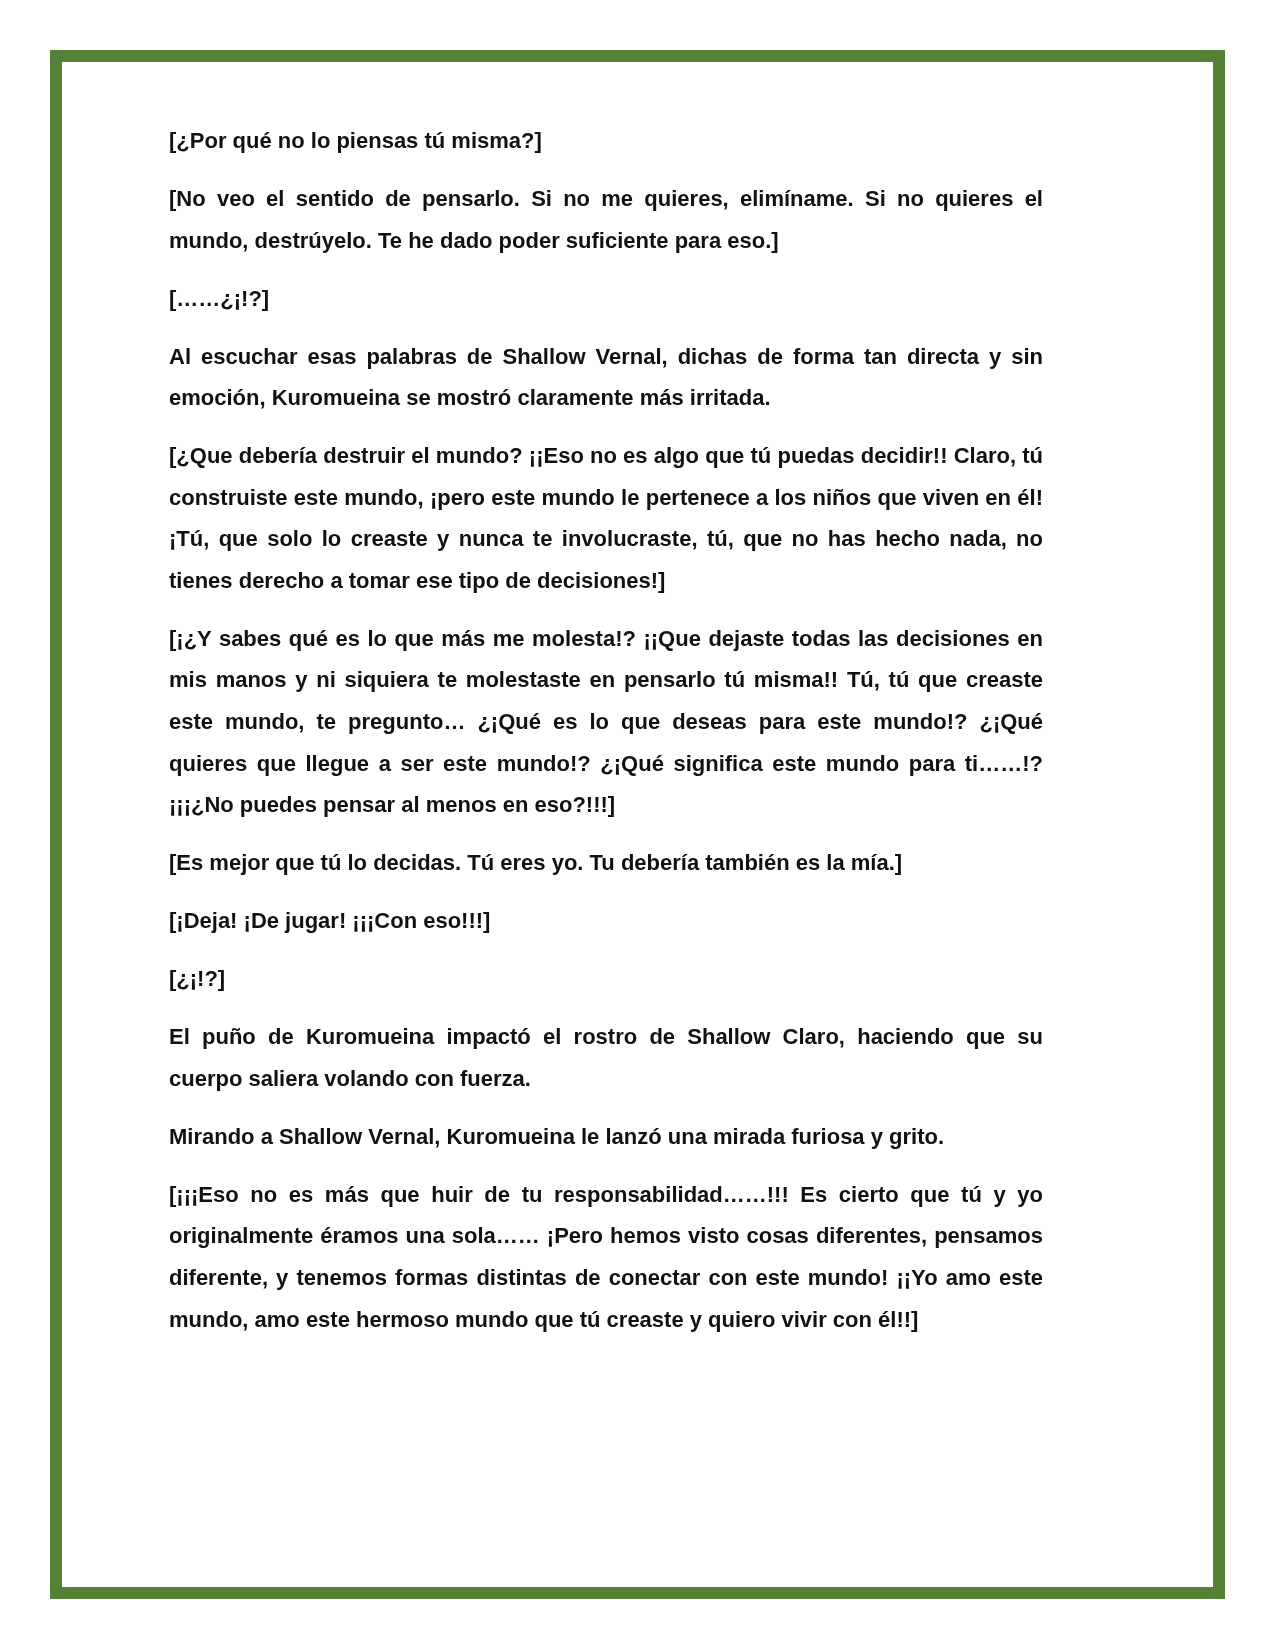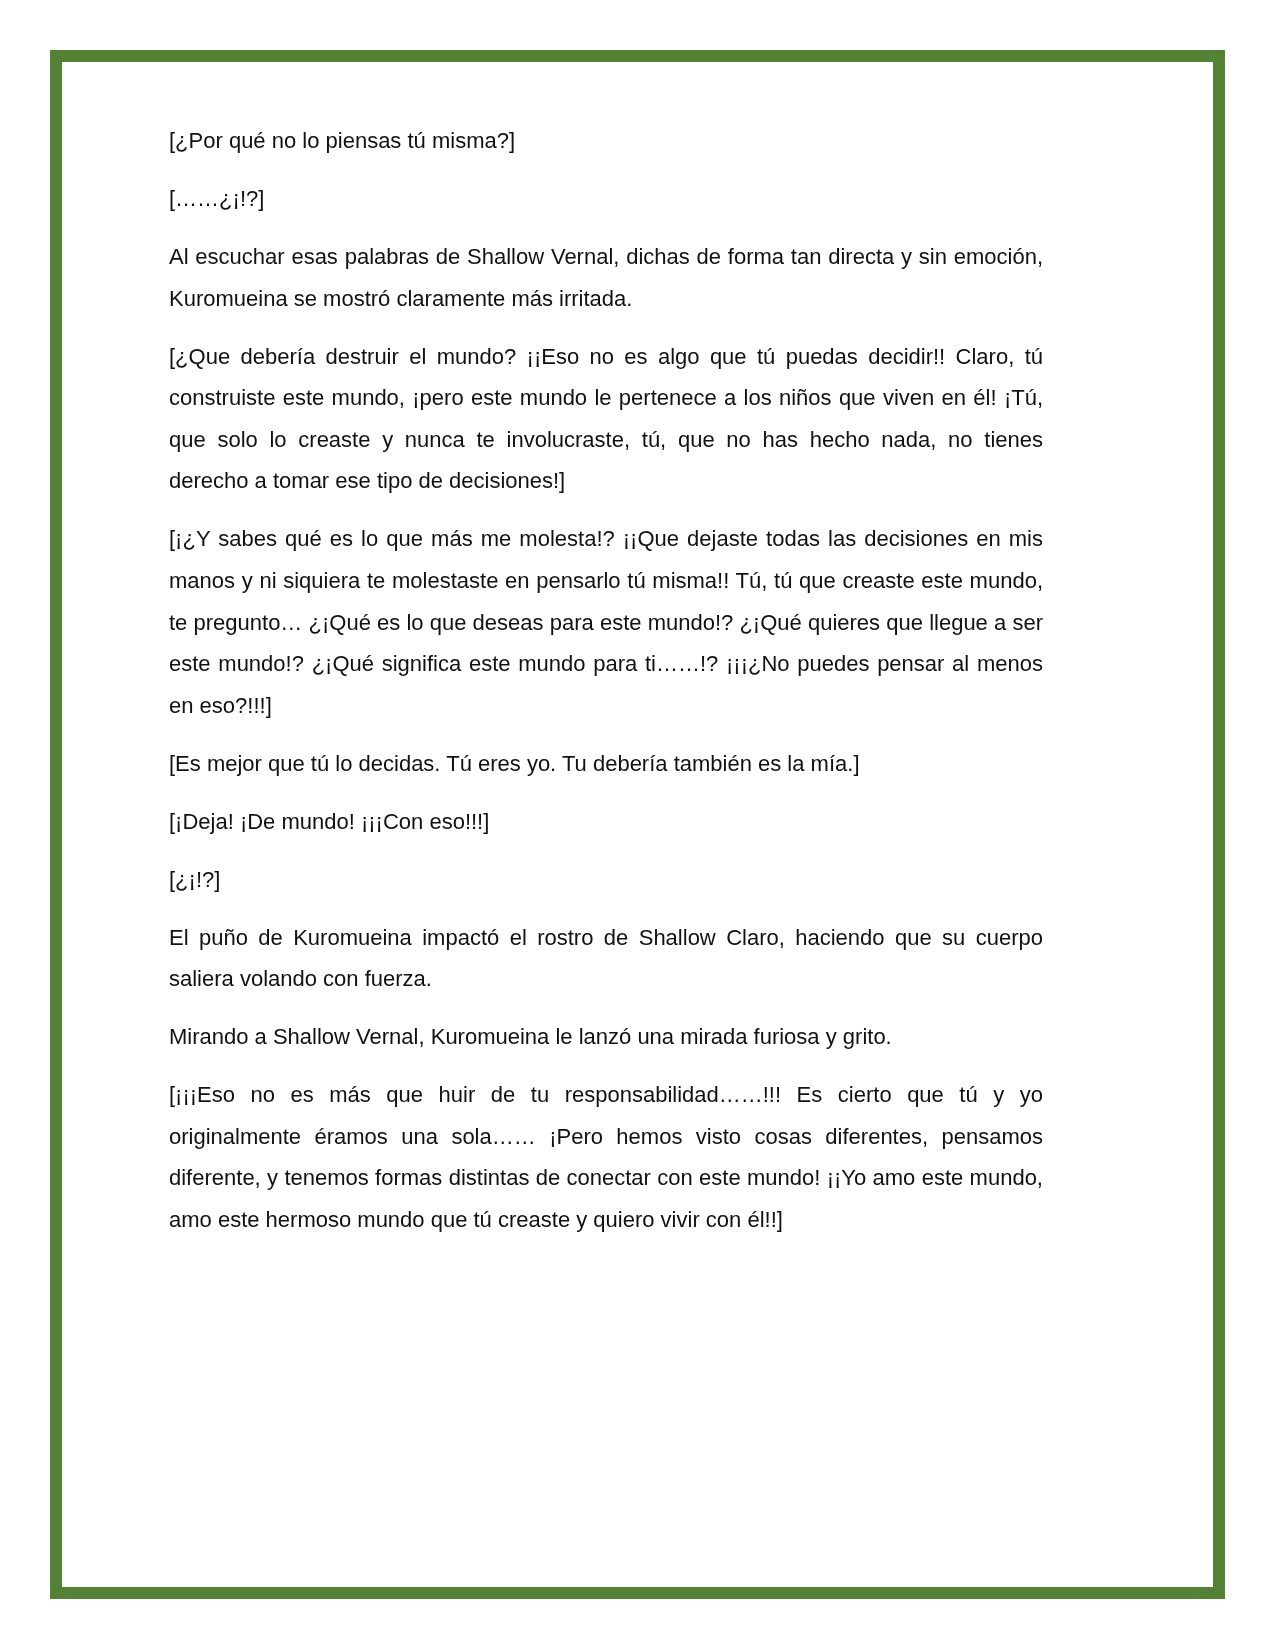--- a/index.html
+++ b/index.html
@@ -25,35 +25,37 @@
     .text-column {
       position: absolute;
       left: 107px;     
       top: 58px;
       width: 874px;
       font-family: "Liberation Sans", sans-serif;
       font-size: 22px;
       line-height: 41.6px;
       color: #111111;
       text-align: justify;
+      font-weight: bold;
     }
     .text-column p {
       margin: 0 0 16.4px 0;
     }
   </style>
 </head>
 <body>
 
 <div class="page-frame" style="border-color: rgb(83, 129, 53);">
   <div class="text-column">
     <p>[¿Por qué no lo piensas tú misma?]</p>
+    <p>[No veo el sentido de pensarlo. Si no me quieres, elimíname. Si no quieres el mundo, destrúyelo. Te he dado poder suficiente para eso.]</p>
     <p>[……¿¡!?]</p>
     <p>Al escuchar esas palabras de Shallow Vernal, dichas de forma tan directa y sin emoción, Kuromueina se mostró claramente más irritada.</p>
     <p>[¿Que debería destruir el mundo? ¡¡Eso no es algo que tú puedas decidir!! Claro, tú construiste este mundo, ¡pero este mundo le pertenece a los niños que viven en él! ¡Tú, que solo lo creaste y nunca te involucraste, tú, que no has hecho nada, no tienes derecho a tomar ese tipo de decisiones!]</p>
     <p>[¡¿Y sabes qué es lo que más me molesta!? ¡¡Que dejaste todas las decisiones en mis manos y ni siquiera te molestaste en pensarlo tú misma!! Tú, tú que creaste este mundo, te pregunto… ¿¡Qué es lo que deseas para este mundo!? ¿¡Qué quieres que llegue a ser este mundo!? ¿¡Qué significa este mundo para ti……!? ¡¡¡¿No puedes pensar al menos en eso?!!!]</p>
     <p>[Es mejor que tú lo decidas. Tú eres yo. Tu debería también es la mía.]</p>
-    <p>[¡Deja! ¡De mundo! ¡¡¡Con eso!!!]</p>
+    <p>[¡Deja! ¡De jugar! ¡¡¡Con eso!!!]</p>
     <p>[¿¡!?]</p>
     <p>El puño de Kuromueina impactó el rostro de Shallow Claro, haciendo que su cuerpo saliera volando con fuerza.</p>
     <p>Mirando a Shallow Vernal, Kuromueina le lanzó una mirada furiosa y grito.</p>
     <p>[¡¡¡Eso no es más que huir de tu responsabilidad……!!! Es cierto que tú y yo originalmente éramos una sola…… ¡Pero hemos visto cosas diferentes, pensamos diferente, y tenemos formas distintas de conectar con este mundo! ¡¡Yo amo este mundo, amo este hermoso mundo que tú creaste y quiero vivir con él!!]</p>
   </div>
 </div>
 
 </body></html>

